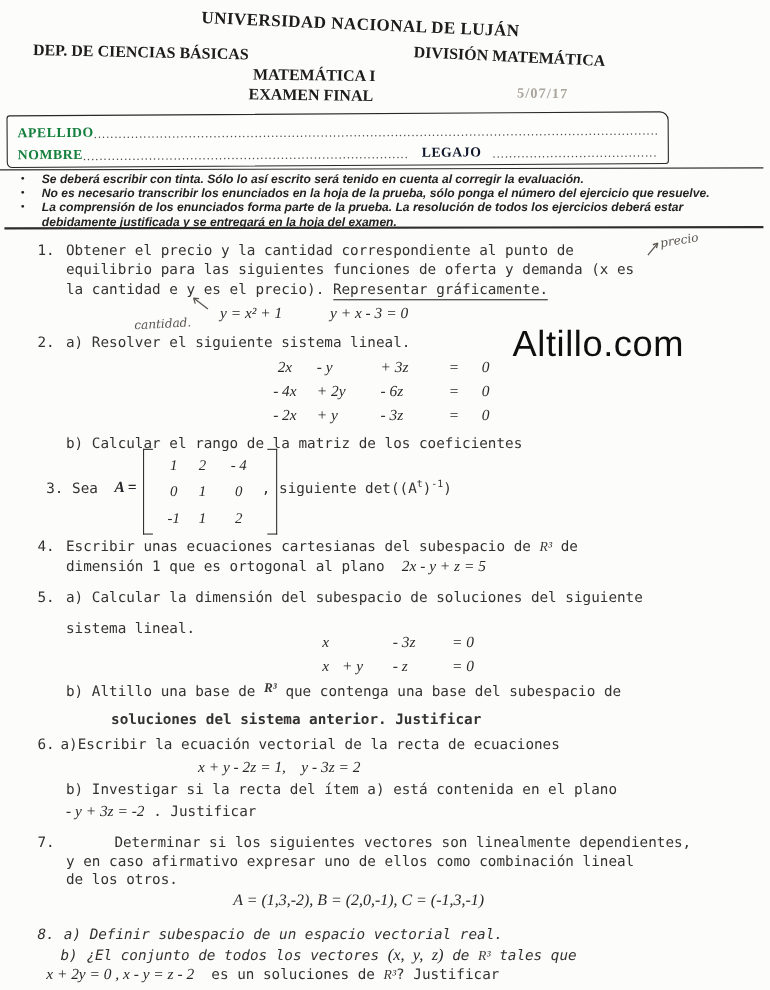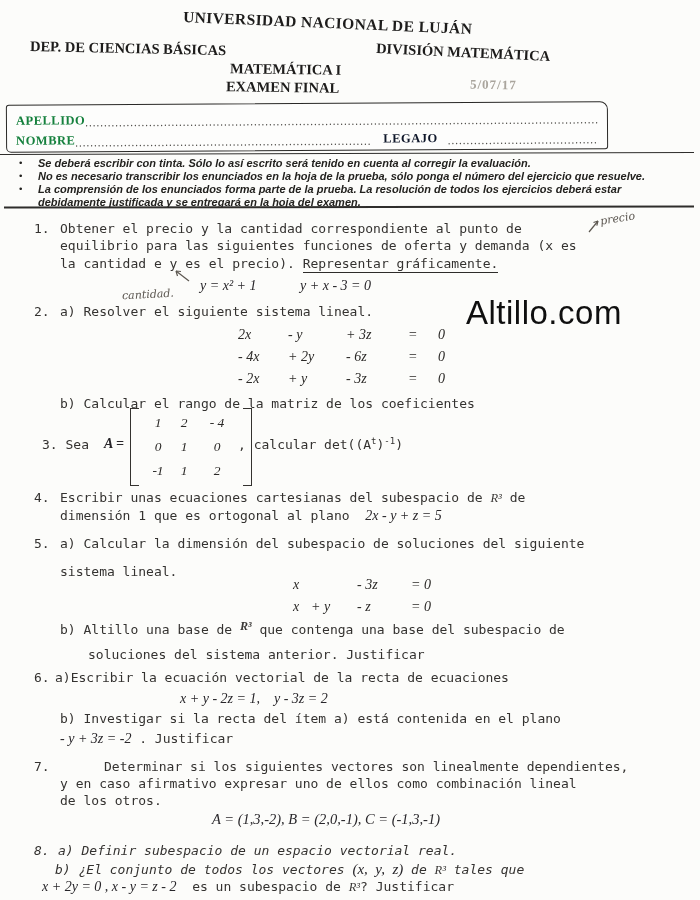--- a/index.html
+++ b/index.html
@@ -32,21 +32,21 @@
   .nb-label-faint { color:#0f172a; }
   .matrix { display:flex; align-items:stretch; }
   .brk { width:8px; border:1.8px solid #34322f; }
   .brk-l { border-right:none; }
   .brk-r { border-left:none; }
   .mcells { display:grid; grid-template-columns:24px 28px 38px; row-gap:8px; padding:7px 7px; align-items:center; }
   .mcells span { font-family:"Liberation Serif", serif; font-style:italic; font-size:13.5px; color:#2b2927; text-align:center; white-space:pre; }
   .sysgrid { display:grid; row-gap:6px; }
   .sysgrid span { font-family:"Liberation Serif", serif; font-style:italic; font-size:14px; color:#2b2927; white-space:pre; }
   .sys2 { grid-template-columns:50px 58px 62px 30px 16px; }
-  .sys2 span:nth-child(5n+1) { text-align:left; padding-right:8px; }
+  .sys2 span:nth-child(5n+1) { text-align:center; padding-right:8px; }
   .sys5 { grid-template-columns:18px 46px 54px 46px; }
   .wm { font-family:"Liberation Sans", sans-serif; font-size:33px; color:#0f0f0f; letter-spacing:0.5px; }
   .faint-date { font-family:"Liberation Serif", serif; font-weight:bold; font-size:13px; color:#aaa59d; letter-spacing:1px; }
 </style>
 </head>
 <body>
 
 <div class="page">
 
   <div class="abs hd" style="left:183px; top:14px; font-size:15.5px; transform:rotate(2.4deg); letter-spacing:0.4px;">UNIVERSIDAD NACIONAL DE LUJÁN</div>
@@ -135,52 +135,52 @@
         <span>- 4</span>
       <span>0</span>
         <span>1</span>
         <span>0</span>
       <span>-1</span>
         <span>1</span>
         <span>2</span>
     </div>
     <div class="brk brk-r"></div>
   </div>
-  <div class="abs mono" style="left:238px; top:437px;"><span>, calcular det((A</span><sup class="sup">t</sup><span>)</span><sup class="sup">-1</sup><span>)</span></div>
+  <div class="abs mono" style="left:238px; top:437px;"><span>, siguiente det((A</span><sup class="sup">t</sup><span>)</span><sup class="sup">-1</sup><span>)</span></div>
 
   <div class="abs mono" style="left:34px; top:490px;">4.</div>
   <div class="abs mono" style="left:60px; top:490px;"><span>Escribir unas ecuaciones cartesianas del subespacio de </span><span class="rsup">R³</span><span> de</span></div>
   <div class="abs mono" style="left:60px; top:508px;"><span>dimensión 1 que es ortogonal al plano  </span><span class="math">2x - y + z = 5</span></div>
 
   <div class="abs mono" style="left:34px; top:536px;">5.</div>
   <div class="abs mono" style="left:60px; top:536px;">a) Calcular la dimensión del subespacio de soluciones del siguiente</div>
   <div class="abs mono" style="left:60px; top:554px;margin-top:10px;">sistema lineal.</div>
   <div class="abs sysgrid sys5" style="left:293px; top:577px;">
     <span>x</span>
       <span></span>
       <span>- 3z</span>
       <span>= 0</span>
     <span>x</span>
       <span>+ y</span>
       <span>- z</span>
       <span>= 0</span>
   </div>
   <div class="abs mono" style="left:60px; top:622px;"><span>b) Altillo una base de </span><span class="rsup raised">R³</span><span> que contenga una base del subespacio de</span></div>
-  <div class="abs mono" style="left:88px; top:647px;">soluciones del sistema anterior. Justificar</div>
+  <div class="abs mono" style="left:101px; top:647px;font-weight:bold;">soluciones del sistema anterior. Justificar</div>
 
   <div class="abs mono" style="left:34px; top:670px;">6.</div>
   <div class="abs mono" style="left:55px; top:670px;">a)Escribir la ecuación vectorial de la recta de ecuaciones</div>
   <div class="abs math" style="left:180px; top:691px;">x + y - 2z = 1,    y - 3z = 2</div>
   <div class="abs mono" style="left:60px; top:711px;">b) Investigar si la recta del ítem a) está contenida en el plano</div>
   <div class="abs mono" style="left:60px; top:731px;"><span class="math">- y + 3z = -2</span><span> . Justificar</span></div>
 
   <div class="abs mono" style="left:34px; top:759px;">7.</div>
   <div class="abs mono" style="left:60px; top:759px;padding-left:44px;">Determinar si los siguientes vectores son linealmente dependientes,</div>
   <div class="abs mono" style="left:60px; top:776px;">y en caso afirmativo expresar uno de ellos como combinación lineal</div>
   <div class="abs mono" style="left:60px; top:793px;">de los otros.</div>
   <div class="abs math" style="left:212px; top:811px; font-size:14.5px;">A = (1,3,-2), B = (2,0,-1), C = (-1,3,-1)</div>
 
   <div class="abs mono-it" style="left:34px; top:843px;">8.</div>
   <div class="abs mono-it" style="left:58px; top:843px;">a) Definir subespacio de un espacio vectorial real.</div>
   <div class="abs mono-it" style="left:55px; top:861px;"><span>b) ¿El conjunto de todos los vectores </span><span class="math" style="font-size:15px;">(x,  y,  z)</span><span> de </span><span class="rsup">R³</span><span> tales que</span></div>
-  <div class="abs mono" style="left:42px; top:879px;"><span class="math">x + 2y = 0 , x - y = z - 2</span><span>  es un subespacio de </span><span class="rsup">R³</span><span>? Justificar</span></div>
+  <div class="abs mono" style="left:42px; top:879px;"><span class="math">x + 2y = 0 , x - y = z - 2</span><span>  es un soluciones de </span><span class="rsup">R³</span><span>? Justificar</span></div>
 
 </div>
 
 </body></html>

